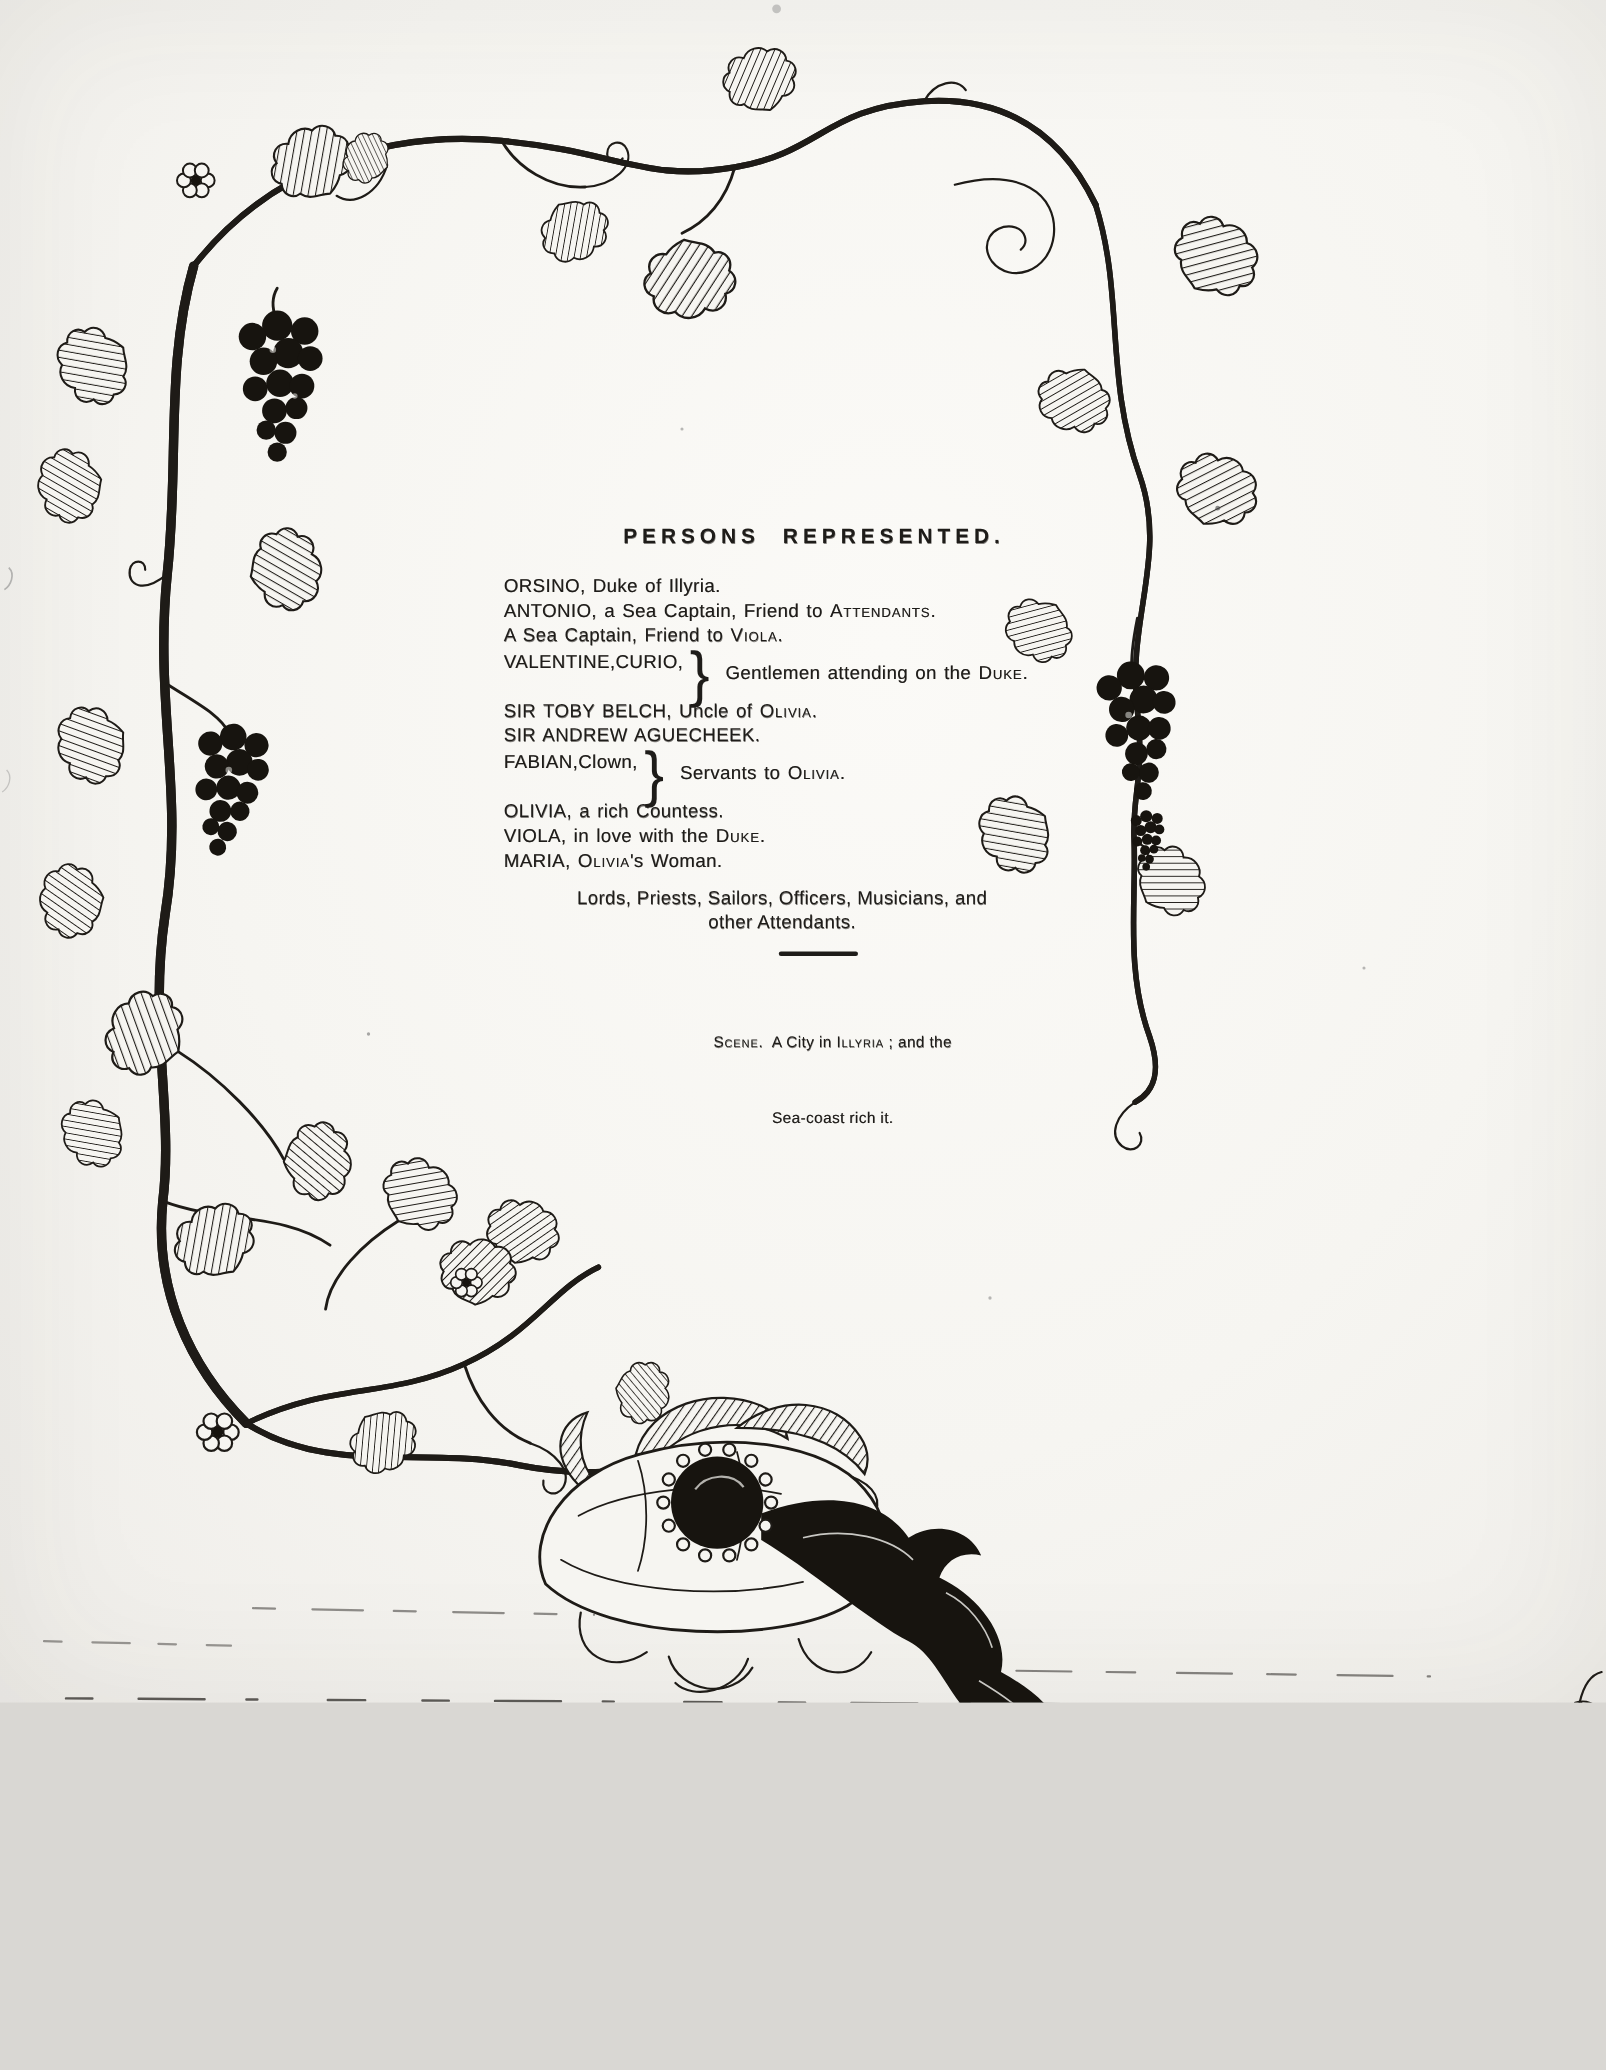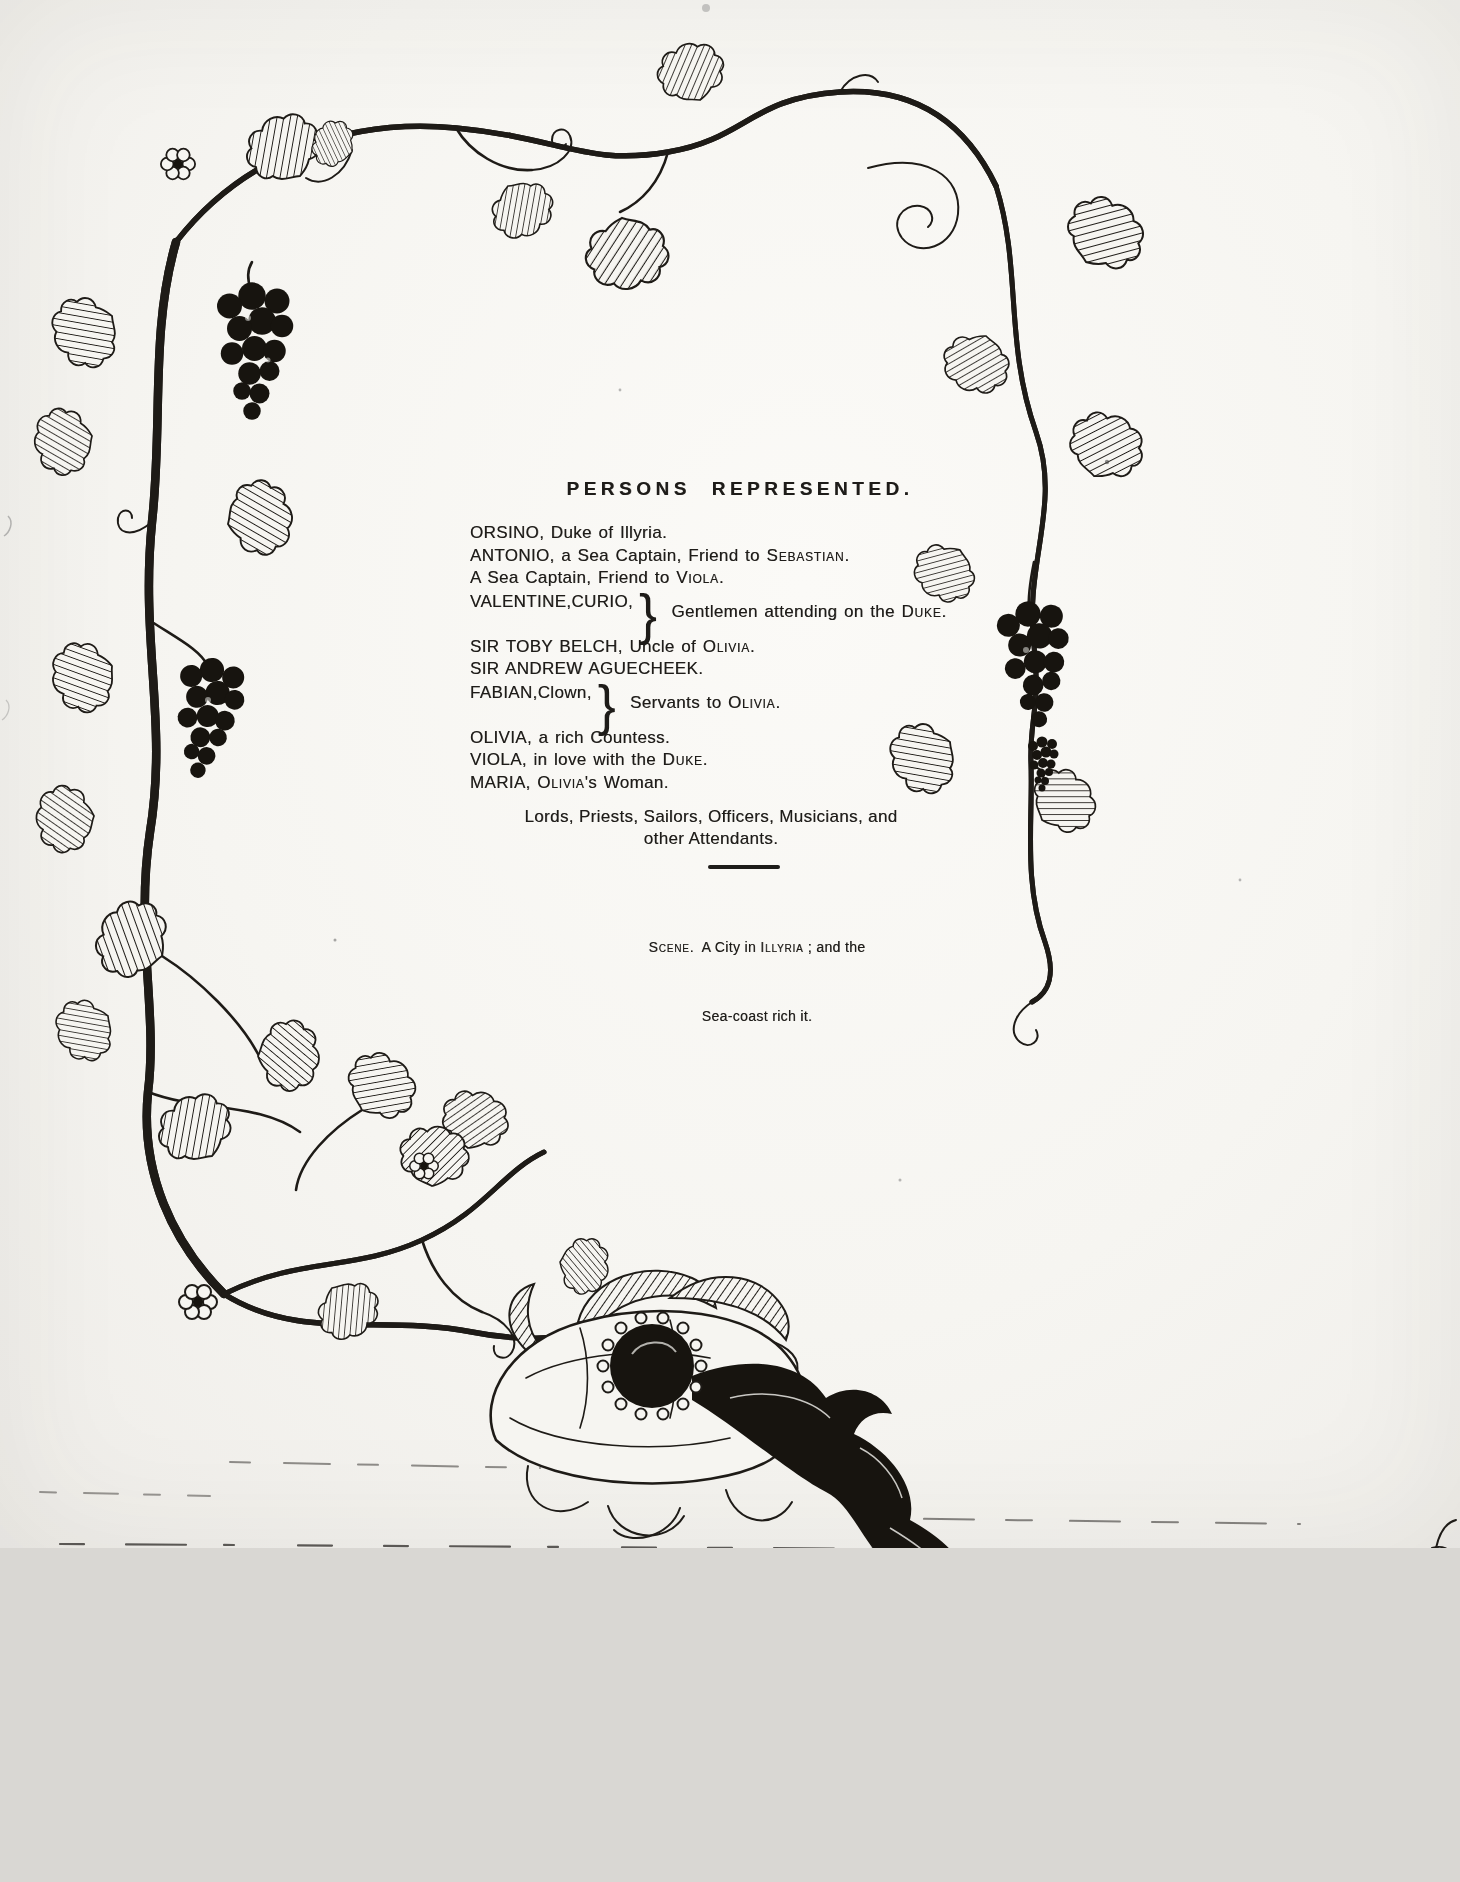--- a/index.html
+++ b/index.html
@@ -19,21 +19,21 @@
   .text-block{
     position:absolute;left:440px;top:478px;width:600px;
     text-shadow:0.35px 0.35px 0.25px rgba(30,26,22,0.55);
   }
   .title{
     margin:0 0 22px 0;
     font-size:19px;font-weight:700;
     letter-spacing:4.5px;word-spacing:11px;
     text-align:center;
   }
-  .cast{list-style:none;margin:12px;padding:0 0 0 18px;
+  .cast{list-style:none;margin:0;padding:0 0 0 18px;
     font-size:17px;line-height:22.5px;letter-spacing:0.35px;word-spacing:1.5px;}
   .brace-row{display:flex;align-items:center;height:46px;}
   .brace-names{display:flex;flex-direction:row;justify-content:space-between;height:44px;}
   .brace-glyph{font-size:54px;line-height:44px;font-weight:400;margin:0 2px 0 6px;
     transform:scaleY(1.04);text-shadow:none;}
   .brace-desc{margin-left:12px;}
   .note{margin:12px 58px 0 0;text-align:center;font-size:17px;line-height:22px;letter-spacing:0.35px;}
   .rule{width:72px;height:3.5px;background:#1e1c19;margin:15px 0 0 268px;border-radius:2px;}
   .scene{margin:21px 0 0 34px;text-align:center;font-size:14px;line-height:23px;
     letter-spacing:0.35px;white-space:pre-wrap;}
@@ -265,21 +265,21 @@
       <circle cx="900" cy="1180" r="1.5" fill="#555" opacity="0.4"></circle>
       <circle cx="1240" cy="880" r="1.4" fill="#555" opacity="0.4"></circle>
       <circle cx="620" cy="390" r="1.4" fill="#555" opacity="0.4"></circle>
     </g>
   </svg>
 
   <main class="text-block">
     <h1 class="title">PERSONS  REPRESENTED.</h1>
     <ul class="cast" id="cast-list">
         <li class="cast-line">ORSINO, Duke of Illyria.</li>
-        <li class="cast-line">ANTONIO, a Sea Captain, Friend to <span class="sc">Sebastian</span>.</li>
+        <li class="cast-line">ANTONIO, a Sea Captain, Friend to <span class="sc">Attendants</span>.</li>
         <li class="cast-line">A Sea Captain, Friend to <span class="sc">Viola</span>.</li>
         <li class="brace-row">
           <span class="brace-names">
             <span>VALENTINE,</span>
             <span>CURIO,</span>
           </span>
           <span class="brace-glyph">}</span>
           <span class="brace-desc">Gentlemen attending on the <span class="sc">Duke</span>.</span>
         </li>
         <li class="cast-line">SIR TOBY BELCH, Uncle of <span class="sc">Olivia</span>.</li>

